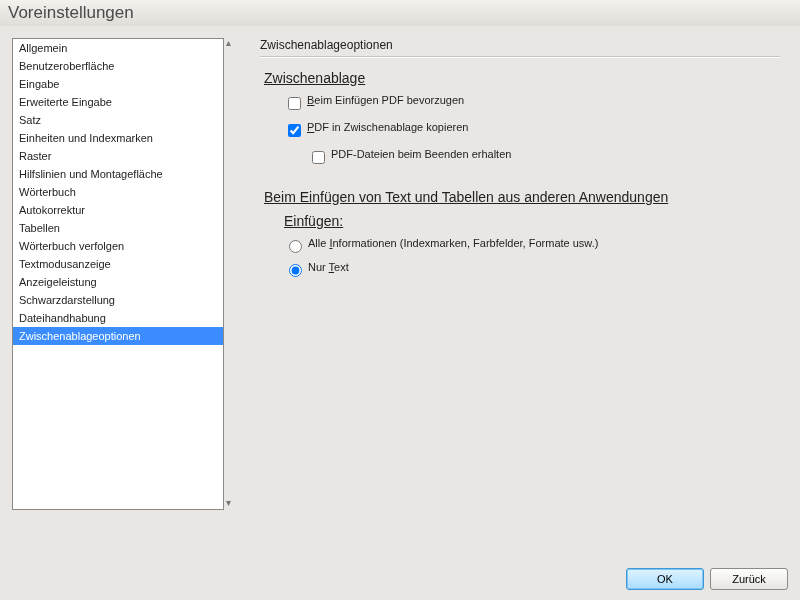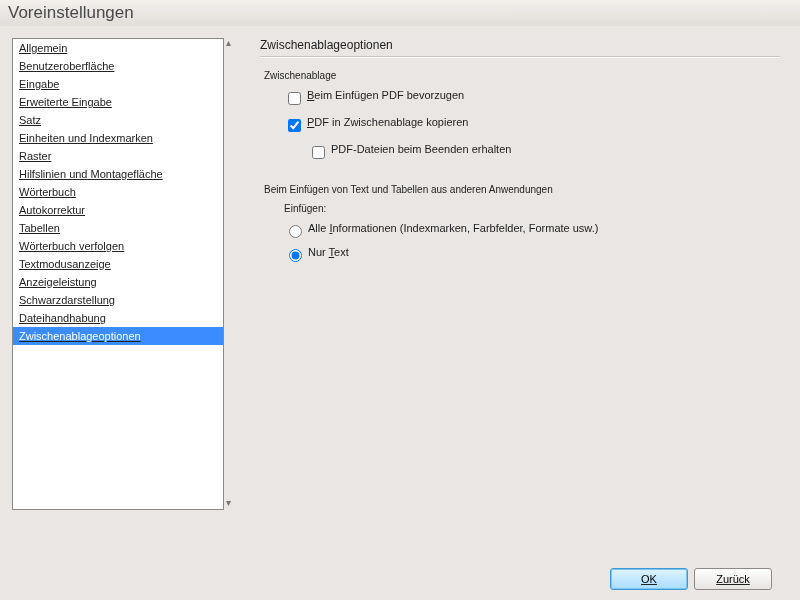--- a/index.html
+++ b/index.html
@@ -31,21 +31,20 @@
     background: #eae6e3;
   }
   .sidebar-wrap {
     position: absolute;
     left: 12px;
     top: 12px;
     width: 210px;
     height: 470px;
     background: #fff;
     border: 1px solid #8d8a85;
-    text-decoration: underline;
   }
   .sidebar-item {
     padding: 2px 6px 2px 6px;
     font-size: 11px;
     line-height: 14px;
     color: #222;
     cursor: pointer;
     user-select: none;
   }
   .sidebar-item.selected {
@@ -74,23 +73,24 @@
     color: #222;
     margin-bottom: 4px;
   }
   .divider {
     height: 1px;
     background: #c9c4bf;
     border-bottom: 1px solid #fff;
     margin-bottom: 12px;
   }
   .group-label {
-    font-size: 10px;
+    font-size: 14px;
     margin-bottom: 8px;
     margin-left: 4px;
+    text-decoration: underline;
   }
   .row {
     display: flex;
     align-items: flex-start;
     margin-bottom: 8px;
     margin-left: 24px;
   }
   .row.indent2 { margin-left: 48px; }
   .cb {
     width: 13px;
@@ -99,25 +99,24 @@
     flex: none;
   }
   .rb {
     width: 13px;
     height: 13px;
     margin-right: 6px;
     flex: none;
   }
   .button-bar {
     position: absolute;
-    right: 28px;
+    right: 12px;
     bottom: 10px;
     display: flex;
     gap: 6px;
-    text-decoration: underline;
   }
   button.dlg {
     min-width: 78px;
     height: 22px;
     font-family: inherit;
     font-size: 11px;
     background: linear-gradient(#fefefe, #e7e5e2);
     border: 1px solid #8d8a85;
     border-radius: 3px;
     cursor: pointer;

